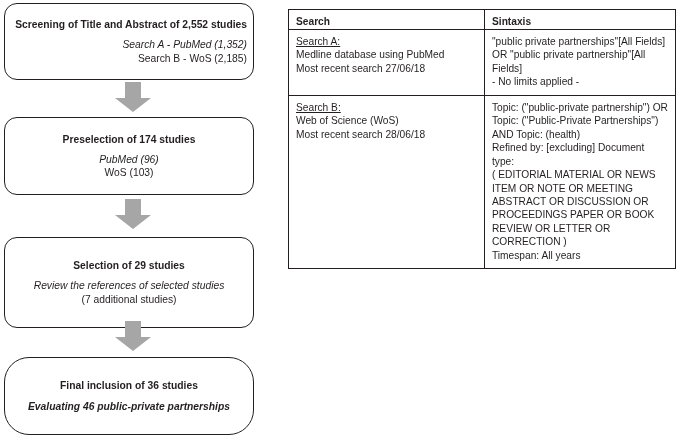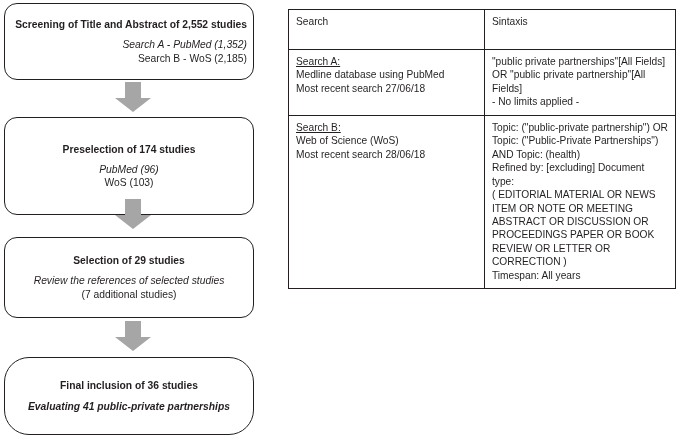--- a/index.html
+++ b/index.html
@@ -50,22 +50,22 @@
     font-size: 10.3px;
   }
   .flow-line.bold {
     font-weight: bold;
   }
   .flow-line.sp-top { margin-top: 7px; font-style: italic; }
   .flow-line.sp-mid { }
 
   
   #box-screening { top: 3px;   height: 77px; text-align: right; }
-  #box-preselection { top: 117px; height: 98px; }
-  #box-selection { top: 237px; height: 81px; justify-content: center; }
+  #box-preselection { top: 117px; height: 78px; }
+  #box-selection { top: 237px; height: 91px; justify-content: center; }
   #box-final { top: 357px; height: 78px; border-radius: 25px; }
 
   
   .flow-arrow {
     position: absolute;
     left: 114px;
     width: 38px;
     height: 31px;
   }
   .flow-arrow svg { display: block; width: 38px; height: 31px; }
@@ -86,23 +86,23 @@
   }
   #search-table td,
   #search-table th {
     border: 1.4px solid #231f20;
     vertical-align: top;
     padding: 5px 7px 6px 7px;
     text-align: left;
     line-height: 1.32;
   }
   #search-table th {
-    font-weight: normal;
+    font-weight: bold;
     padding-top: 4px;
-    padding-bottom: 20px;
+    padding-bottom: 0;
     height: 15px;
     vertical-align: middle;
     margin-left: 7px;
   }
   .col-search { width: 196px; }
   .col-syntax { width: 191px; }
 
   .cell-line { display: block; white-space: normal; }
   .cell-label {
     display: inline-block;
@@ -147,21 +147,21 @@
   </div>
 
   <div class="flow-arrow" id="arrow-3">
     <svg viewBox="0 0 38 31" xmlns="http://www.w3.org/2000/svg" aria-hidden="true">
       <polygon points="11,0 27,0 27,16 37,16 19,30 1,16 11,16" fill="#a6a6a6"></polygon>
     </svg>
   </div>
 
   <div class="flow-box" id="box-final">
     <span class="flow-line bold">Final inclusion of 36 studies</span>
-    <span class="flow-line bold sp-top">Evaluating 41 public-private partnerships</span>
+    <span class="flow-line bold sp-top">Evaluating 46 public-private partnerships</span>
   </div>
 
 </div>
 
 <table id="search-table">
   <colgroup>
     <col class="col-search">
     <col class="col-syntax">
   </colgroup>
   <thead>

